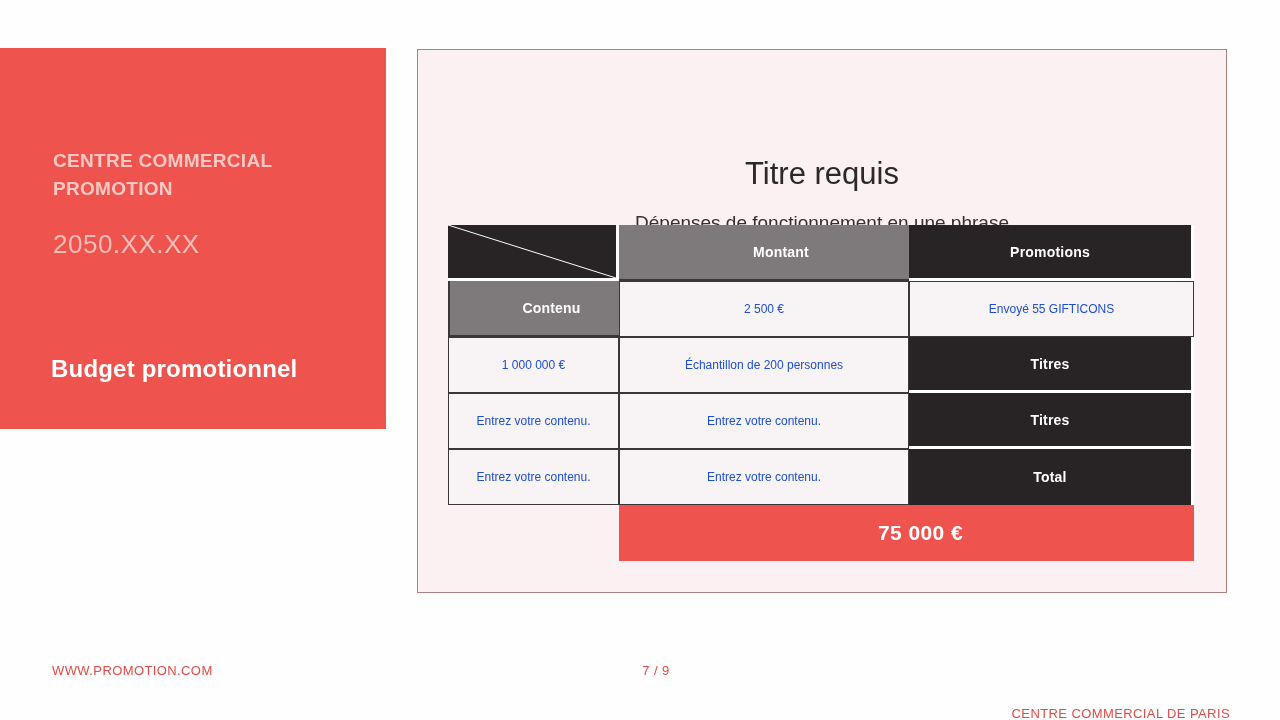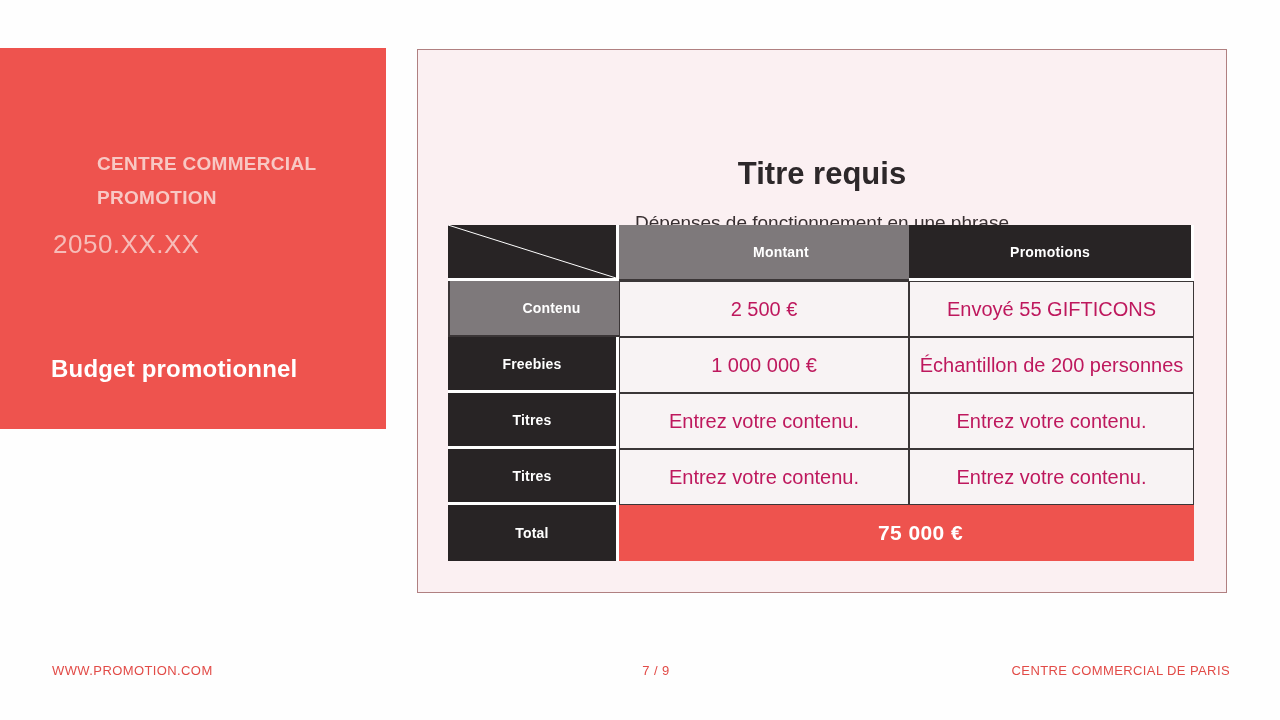--- a/index.html
+++ b/index.html
@@ -18,24 +18,23 @@
     left: 0; top: 48px;
     width: 386px; height: 381px;
     background: #ee534e;
   }
   .lp-heading {
     position: absolute;
     left: 53px; top: 99px;
     width: 280px;
     font-size: 19px;
     font-weight: bold;
-    line-height: 34px;
+    line-height: 28px;
     letter-spacing: 0.3px;
     color: #f8c8c4;
-    margin-left: 44px;
   }
   .lp-date {
     position: absolute;
     left: 53px; top: 181px;
     font-size: 26px;
     font-weight: normal;
     color: #f6bcb8;
     letter-spacing: 0.5px;
   }
   .lp-title {
@@ -54,21 +53,21 @@
     width: 810px; height: 544px;
     background: #fbf0f2;
     border: 1px solid #b08081;
   }
   .cp-title {
     position: absolute;
     left: 0; top: 106px;
     width: 100%;
     text-align: center;
     font-size: 31px;
-    font-weight: bold;
+    font-weight: normal;
     color: #2d282a;
   }
   .cp-subtitle {
     position: absolute;
     left: 0; top: 162px;
     width: 100%;
     text-align: center;
     font-size: 19px;
     font-weight: normal;
     color: #382f31;
@@ -112,22 +111,22 @@
     color: #ffffff;
     font-weight: bold;
     font-size: 14px;
     border-right: 3px solid #ffffff;
     border-bottom: 3px solid #ffffff;
     letter-spacing: 0.2px;
   }
   .cell-label.last { border-bottom: none; }
   .cell-data {
     background: #f8f3f4;
-    color: #be185d;
-    font-size: 20px;
+    color: #1d4ed8;
+    font-size: 12px;
     border: 1px solid #3b3637;
   }
   .cell-total {
     grid-column: 2 / 4;
     background: #ee534e;
     color: #ffffff;
     font-weight: bold;
     font-size: 21px;
     letter-spacing: 0.4px;
     padding-left: 28px;
@@ -136,21 +135,21 @@
   
   .footer-left, .footer-center, .footer-right {
     position: absolute;
     top: 663px;
     font-size: 13px;
     color: #e24b47;
     letter-spacing: 0.4px;
   }
   .footer-left { left: 52px; }
   .footer-center { left: 0; width: 100%; text-align: center; padding-left: 32px; }
-  .footer-right { right: 50px; }
+  .footer-right { right: 50px; margin-top: 43px; }
 </style>
 </head>
 <body>
 
 <div class="slide">
 
   <div class="left-panel">
     <div class="lp-heading">CENTRE COMMERCIAL PROMOTION</div>
     <div class="lp-date">2050.XX.XX</div>
     <div class="lp-title">Budget promotionnel</div>
@@ -167,21 +166,20 @@
           <line x1="0" y1="0" x2="100" y2="100" stroke="#ffffff" stroke-width="1" vector-effect="non-scaling-stroke"></line>
         </svg>
       </div>
       <div class="cell cell-head col-montant">Montant</div>
       <div class="cell cell-label">Promotions</div>
 
       <div class="cell cell-head col-contenu">Contenu</div>
       <div class="cell cell-data">2 500 €</div>
       <div class="cell cell-data">Envoyé 55 GIFTICONS</div>
 
-      <div class="cell cell-label">Freebies</div>
       <div class="cell cell-data">1 000 000 €</div>
       <div class="cell cell-data">Échantillon de 200 personnes</div>
 
       <div class="cell cell-label">Titres</div>
       <div class="cell cell-data">Entrez votre contenu.</div>
       <div class="cell cell-data">Entrez votre contenu.</div>
 
       <div class="cell cell-label">Titres</div>
       <div class="cell cell-data">Entrez votre contenu.</div>
       <div class="cell cell-data">Entrez votre contenu.</div>

